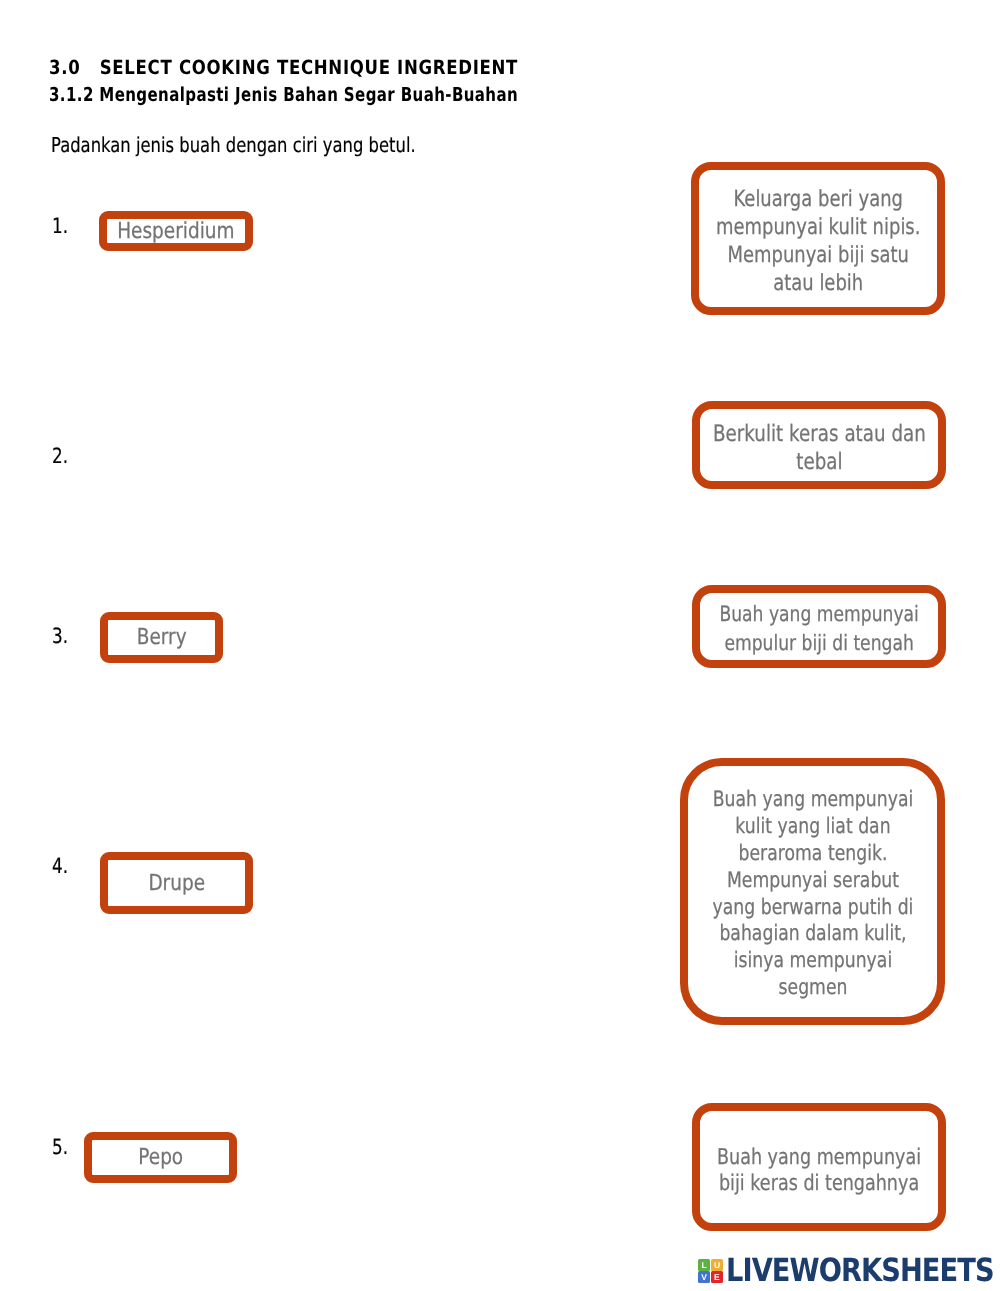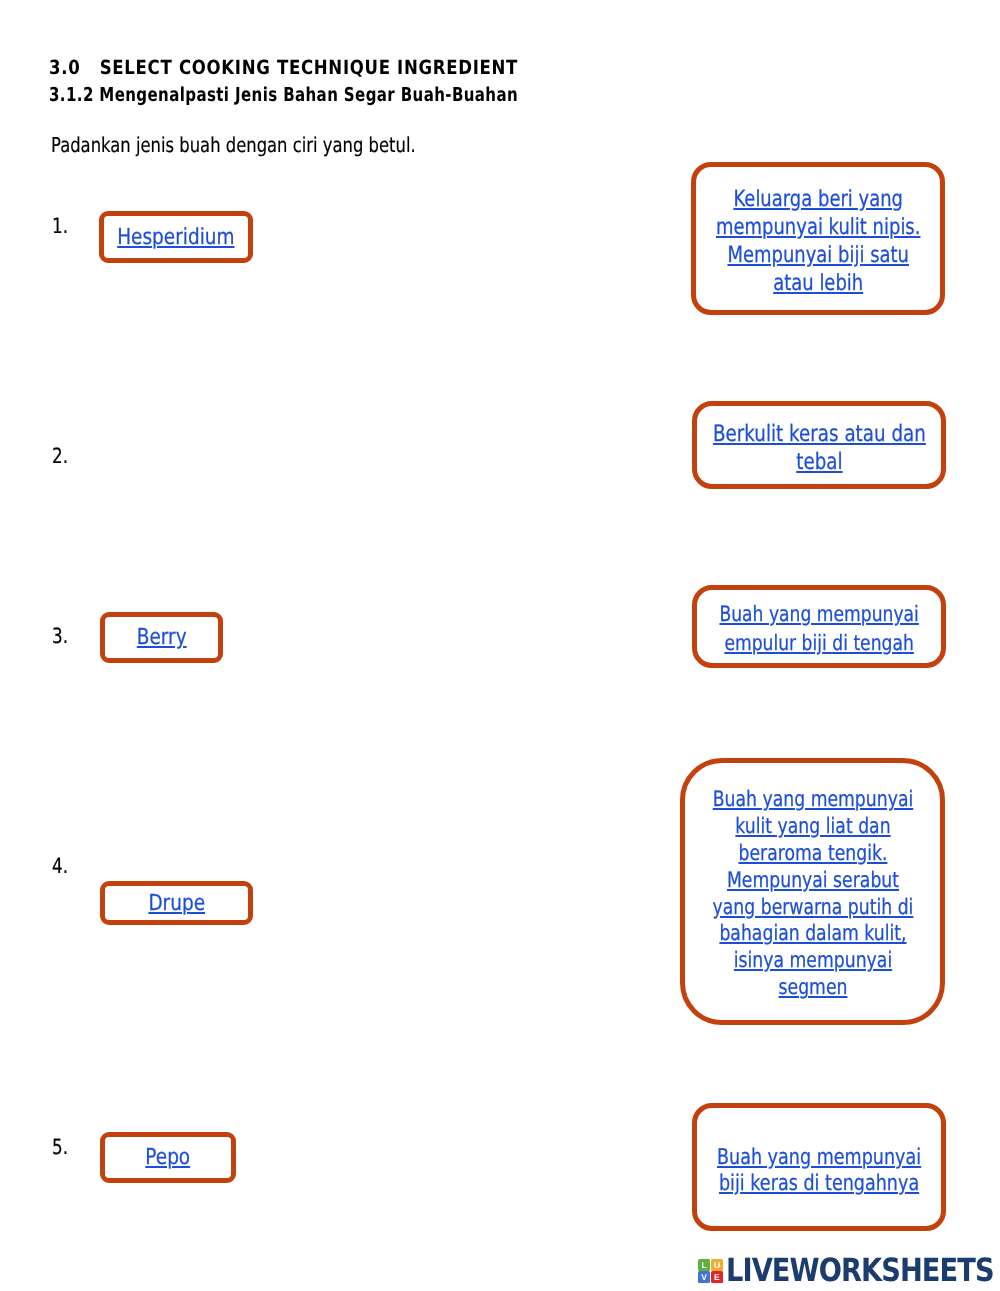--- a/index.html
+++ b/index.html
@@ -19,23 +19,23 @@
   #hd-line2 { left:49px; top:83px; font-size:19.2px; letter-spacing:0.5px; transform:scaleX(0.783); }
   #instr { position:absolute; left:51px; top:133px; font-size:20.5px; color:#000; white-space:nowrap;
            transform:scaleX(0.80); transform-origin:left top; -webkit-text-stroke:0.2px currentColor; }
 
   .num { position:absolute; font-size:21px; color:#000; font-family:"DejaVu Sans", sans-serif;
          transform:scaleX(0.8); transform-origin:left top; line-height:1;
          -webkit-text-stroke:0.2px currentColor; }
 
   .box {
     position:absolute; box-sizing:border-box;
-    border:5px solid #c2410c; background:#fff;
+    border:8px solid #c2410c; background:#fff;
     display:flex; align-items:center; justify-content:center;
-    text-align:center; color:#1d4ed8;text-decoration:underline;
+    text-align:center; color:#737373;
   }
   .box span { display:block; -webkit-text-stroke:0.25px currentColor; }
   .ln { display:block; white-space:nowrap; }
   .left-box { border-radius:9px; font-size:22px; }
   .left-box span { transform:scaleX(0.84); display:inline-block; white-space:nowrap; }
   .right-box { border-radius:20px; font-size:22.2px; line-height:28px; box-sizing:border-box; }
   #rb1 { padding-top:4px; }
   .right-box .ln { transform:scaleX(0.81); }
   #rb2 { font-size:22.6px; line-height:28.2px; padding-top:6px; }
   #rb3 { font-size:21.2px; line-height:28.3px; padding-top:4px; }
@@ -55,30 +55,30 @@
   <div class="hd" id="hd-line1">3.0   SELECT COOKING TECHNIQUE INGREDIENT</div>
   <div class="hd" id="hd-line2">3.1.2 Mengenalpasti Jenis Bahan Segar Buah-Buahan</div>
   <div id="instr">Padankan jenis buah dengan ciri yang betul.</div>
 
   <div class="num" style="left:52px;top:216px">1.</div>
   <div class="num" style="left:52px;top:446px">2.</div>
   <div class="num" style="left:52px;top:626px">3.</div>
   <div class="num" style="left:52px;top:856px">4.</div>
   <div class="num" style="left:52px;top:1137px">5.</div>
 
-  <div class="box left-box" style="left:99px;top:211px;width:154px;height:52px">
+  <div class="box left-box" style="left:99px;top:211px;width:154px;height:40px">
       <span>Hesperidium</span>
     </div>
   <div class="box left-box" style="left:100px;top:612px;width:123px;height:51px">
       <span>Berry</span>
     </div>
-  <div class="box left-box" style="left:100px;top:881px;width:153px;height:44px">
+  <div class="box left-box" style="left:100px;top:852px;width:153px;height:62px">
       <span>Drupe</span>
     </div>
-  <div class="box left-box" style="left:100px;top:1132px;width:136px;height:51px">
+  <div class="box left-box" style="left:84px;top:1132px;width:153px;height:51px">
       <span>Pepo</span>
     </div>
 
   <div class="box right-box" id="rb1" style="left:691px;top:162px;width:254px;height:153px">
       <span>
         <span class="ln">Keluarga beri yang</span>
         <span class="ln">mempunyai kulit nipis.</span>
         <span class="ln">Mempunyai biji satu</span>
         <span class="ln">atau lebih</span>
       </span>

